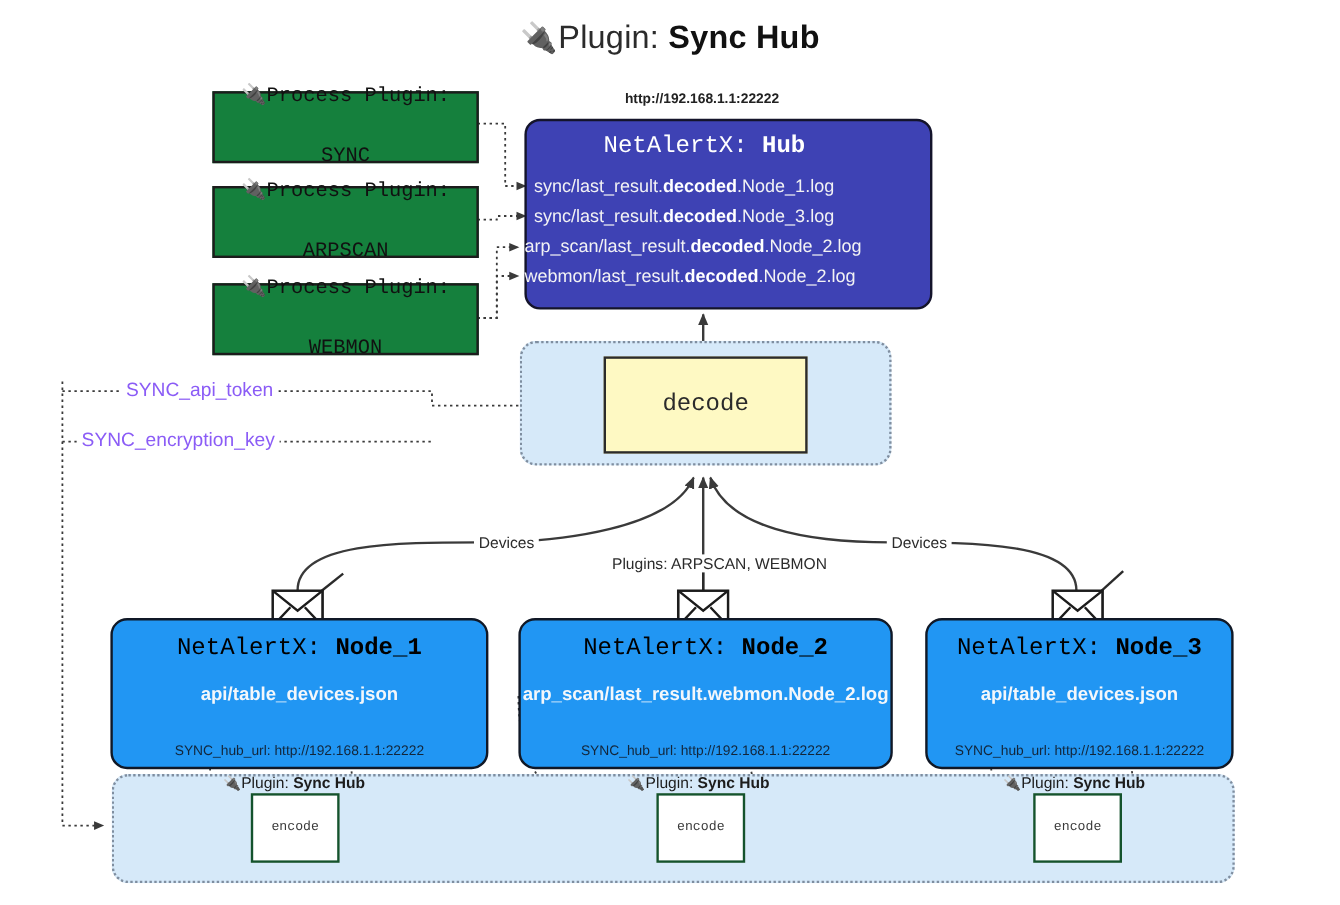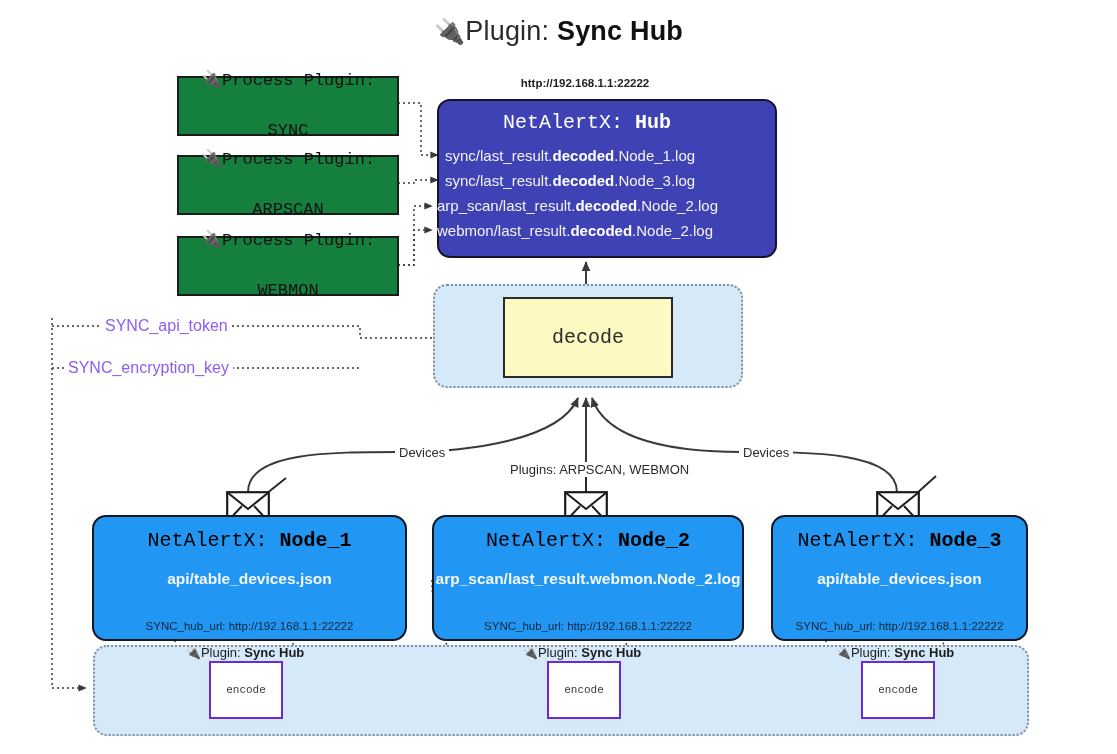--- a/index.html
+++ b/index.html
@@ -67,21 +67,21 @@
   .node-url{position:absolute;left:0;bottom:7px;width:100%;text-align:center;
             font-size:11.5px;font-weight:normal;color:#13263a;}
 
   
   .env{position:absolute;width:44px;height:32px;}
 
   
   .bottom-band{position:absolute;left:93px;top:645px;width:932px;height:87px;
                background:#d6e9f9;border:2px dotted #7f8ea0;border-radius:14px;}
   .enc-box{position:absolute;width:70px;height:54px;background:#ffffff;
-           border:2px solid #6d28d9;display:flex;align-items:center;justify-content:center;
+           border:2px solid #14532d;display:flex;align-items:center;justify-content:center;
            font-family:"Liberation Mono","DejaVu Sans Mono",monospace;
            font-size:11px;color:#3a3a3a;}
   .enc-label{position:absolute;font-size:13px;color:#1c1c1c;white-space:nowrap;}
   .enc-label b{font-weight:bold;}
   .enc-label .plug{font-size:12px;}
 </style>
 </head>
 <body>
 
 <div class="stage">

